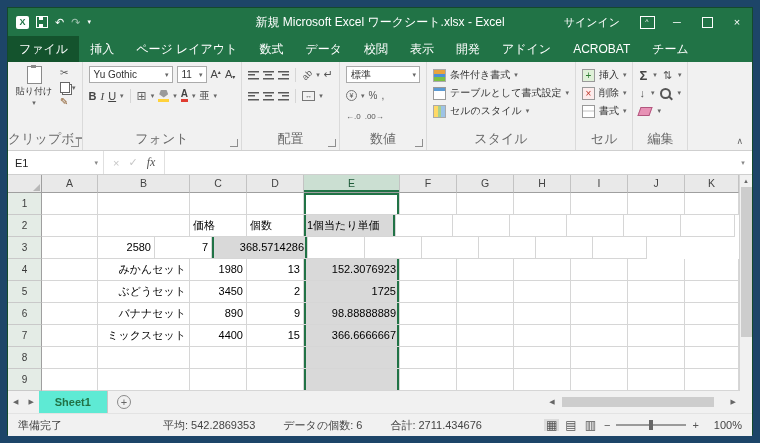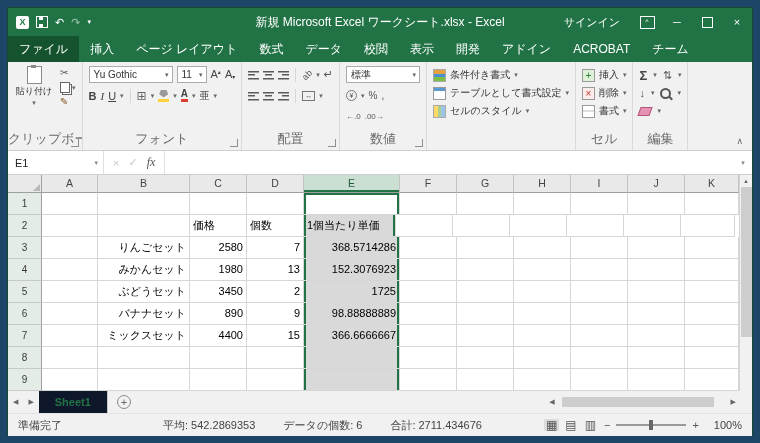--- a/index.html
+++ b/index.html
@@ -136,21 +136,21 @@
   .cell.selcol.activecell{background:#fff;box-shadow:inset 2px 0 0 #217346,inset -2px 0 0 #217346,inset 0 2px 0 #217346;}
   .vscroll{width:15px;background:#f1f1f1;border-left:1px solid #d4d4d4;display:flex;flex-direction:column;
            align-items:center;box-sizing:border-box;}
   .varrow{font-size:6px;color:#666;padding:3px 0;}
   .vthumb{width:11px;height:150px;background:#cdcdcd;}
   
   .sheetbar{height:22px;background:#f1f1f1;display:flex;align-items:center;flex:none;}
   .snav{font-size:7px;color:#666;padding:0 5px;}
   #sheets{display:flex;align-items:stretch;height:100%;}
   .stab{height:100%;display:flex;align-items:center;padding:0 16px;font-size:11px;color:#444;}
-  .stab.active{background:#0f172a;color:#217346;font-weight:bold;border-right:1px solid #c6c6c6;}
+  .stab.active{background:#5eead4;color:#217346;font-weight:bold;border-right:1px solid #c6c6c6;}
   .addsheet{width:14px;height:14px;border:1px solid #8a8a8a;border-radius:50%;font-size:11px;line-height:12px;
             text-align:center;color:#666;margin-left:9px;box-sizing:border-box;}
   .hscroll{margin-left:auto;display:flex;align-items:center;margin-right:16px;gap:3px;}
   .harrow{font-size:7px;color:#666;}
   .htrack{width:170px;height:12px;background:#f1f1f1;position:relative;}
   .hthumb{position:absolute;left:4px;top:1px;width:152px;height:10px;background:#cdcdcd;}
   
   .statusbar{height:23px;background:#f1f1f1;display:flex;align-items:center;font-size:11px;color:#444;
              padding:0 10px;box-sizing:border-box;flex:none;border-top:1px solid #e3e3e3;}
   .ready{width:145px;}
@@ -315,20 +315,21 @@
       <div class="srow">
         <span class="mic ic-tbl"></span>
         <span>テーブルとして書式設定</span>
         <span class="dd-caret">▾</span>
       </div>
       <div class="srow">
         <span class="mic ic-cs"></span>
         <span>セルのスタイル</span>
         <span class="dd-caret">▾</span>
       </div>
+      <span class="glabel">スタイル</span>
     </div>
 
     <div class="rgroup">
       <div class="srow">
         <span class="mic ic-ins"></span>
         <span>挿入</span>
         <span class="dd-caret">▾</span>
       </div>
       <div class="srow">
         <span class="mic ic-del"></span>
@@ -420,21 +421,20 @@
           <div class="cell" style="width: 57px;"></div>
           <div class="cell" style="width: 57px;"></div>
           <div class="cell" style="width: 57px;"></div>
           <div class="cell" style="width: 57px;"></div>
           <div class="cell" style="width: 57px;"></div>
           <div class="cell" style="width: 54px;"></div>
         </div>
         <div class="grow">
           <div class="rhead">3</div>
           <div class="cell" style="width: 56px;"></div>
-          <div class="cell" style="width: 92px; text-align: right;">りんごセット</div>
           <div class="cell" style="width: 57px; text-align: right;">2580</div>
           <div class="cell" style="width: 57px; text-align: right;">7</div>
           <div class="cell selcol" style="width: 96px; text-align: right;">368.5714286</div>
           <div class="cell" style="width: 57px;"></div>
           <div class="cell" style="width: 57px;"></div>
           <div class="cell" style="width: 57px;"></div>
           <div class="cell" style="width: 57px;"></div>
           <div class="cell" style="width: 57px;"></div>
           <div class="cell" style="width: 54px;"></div>
         </div>

